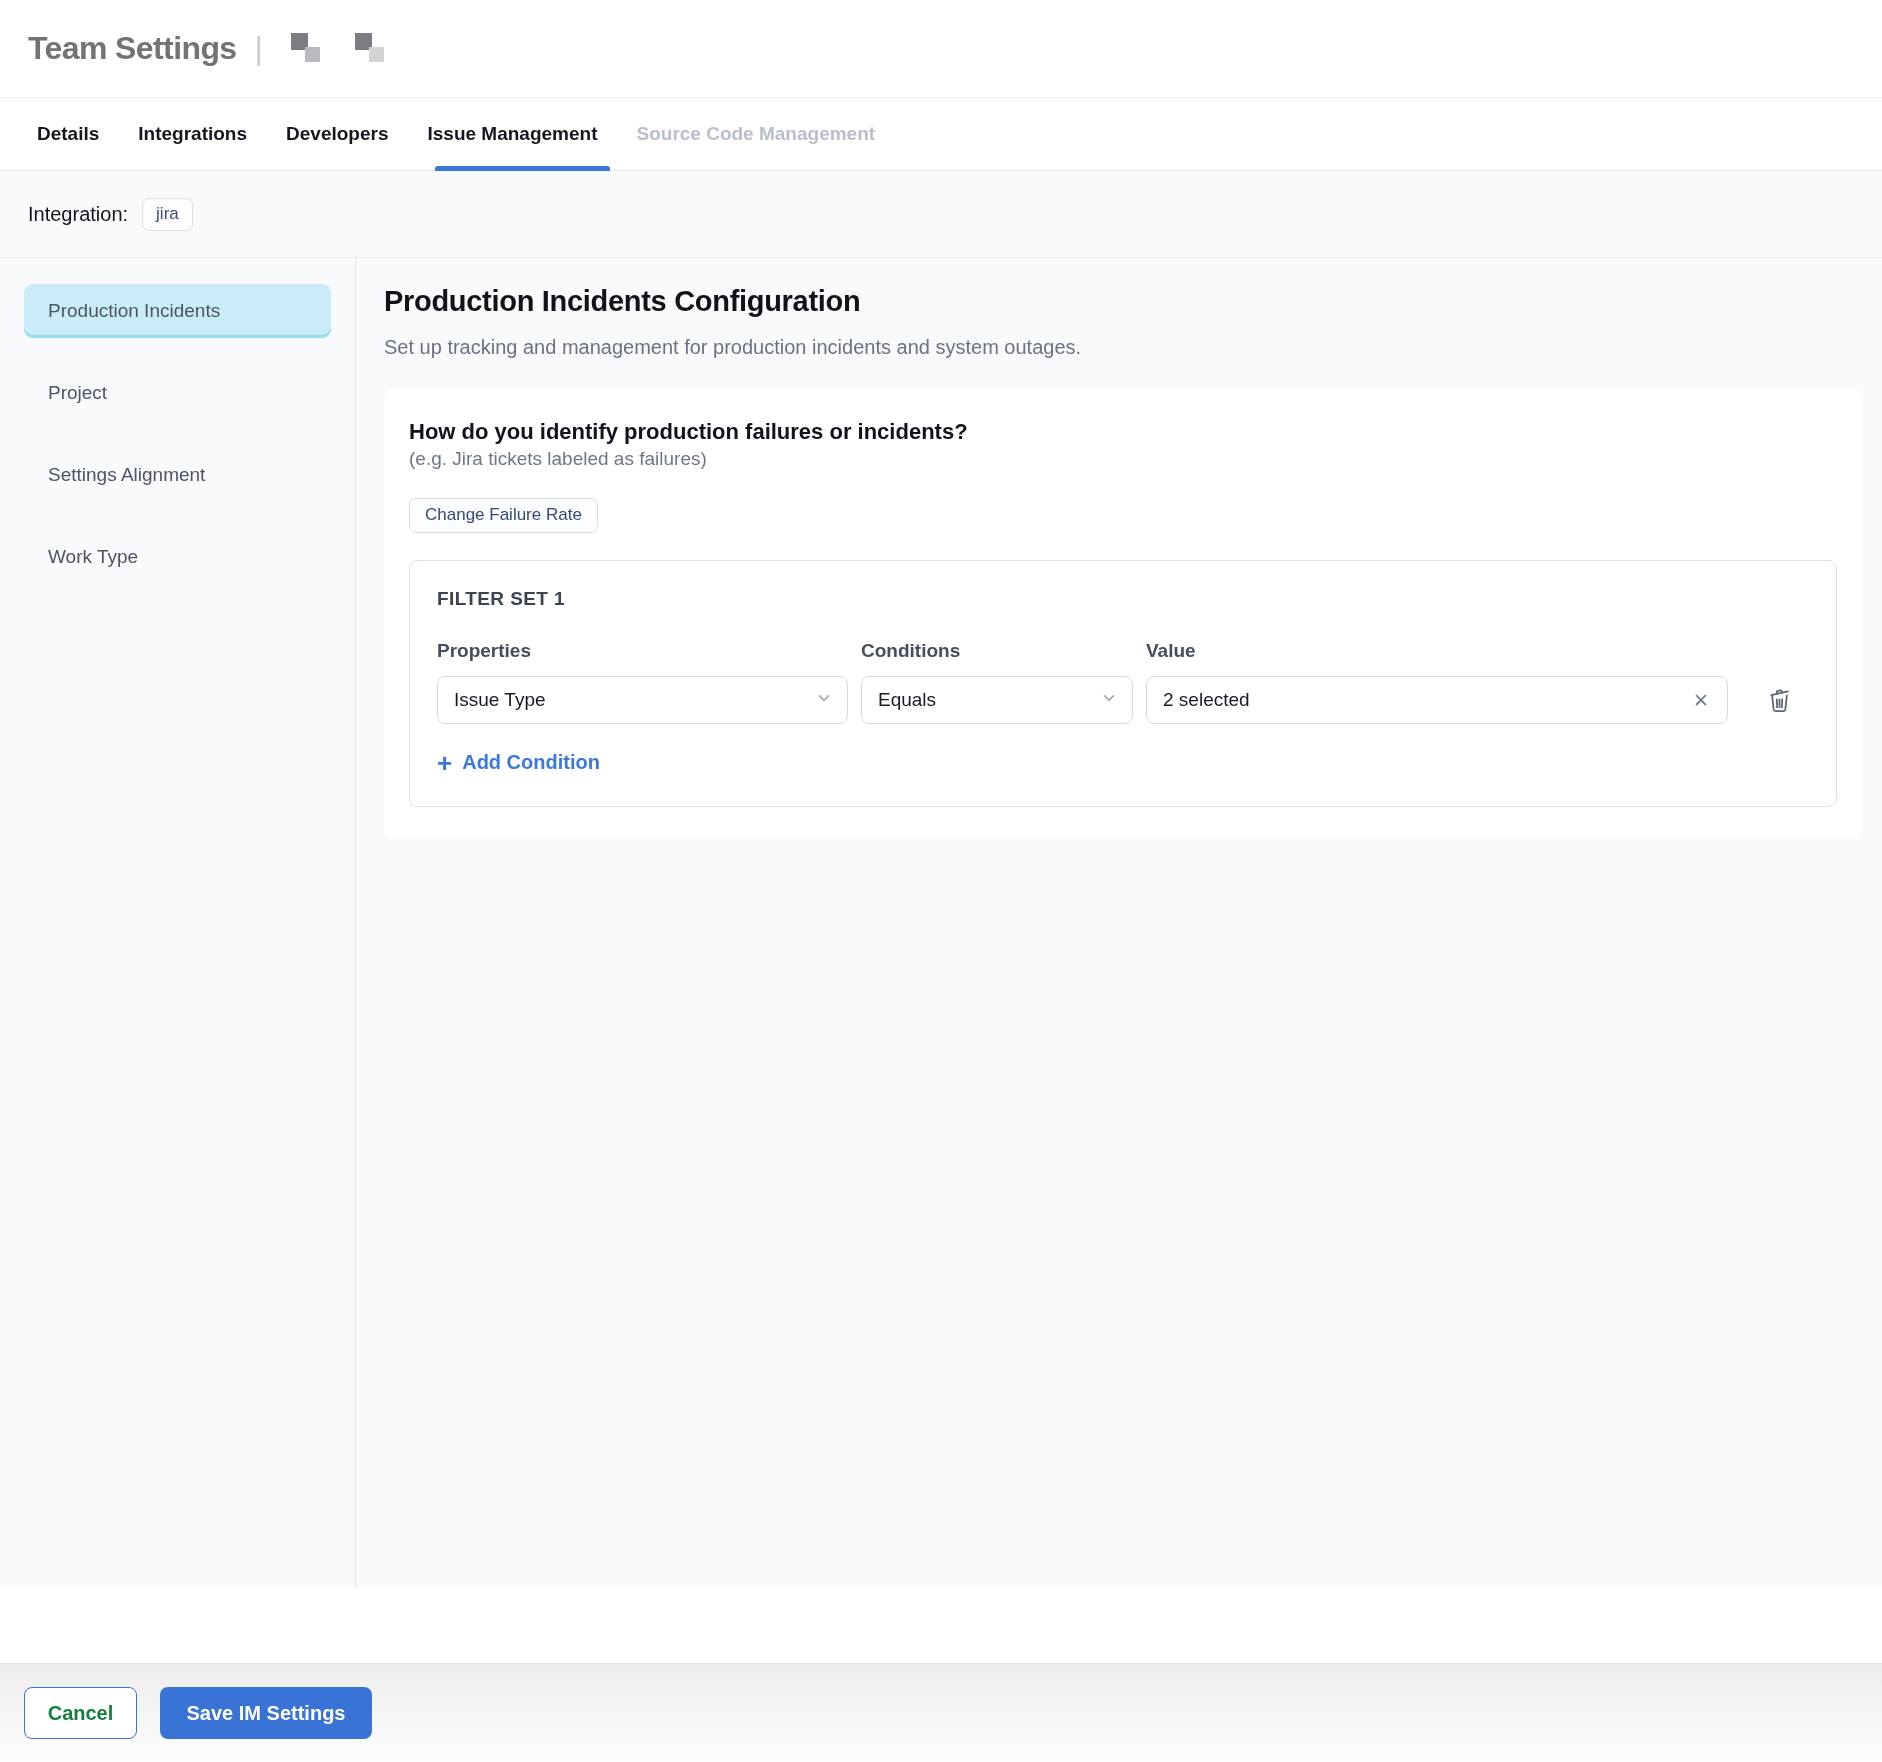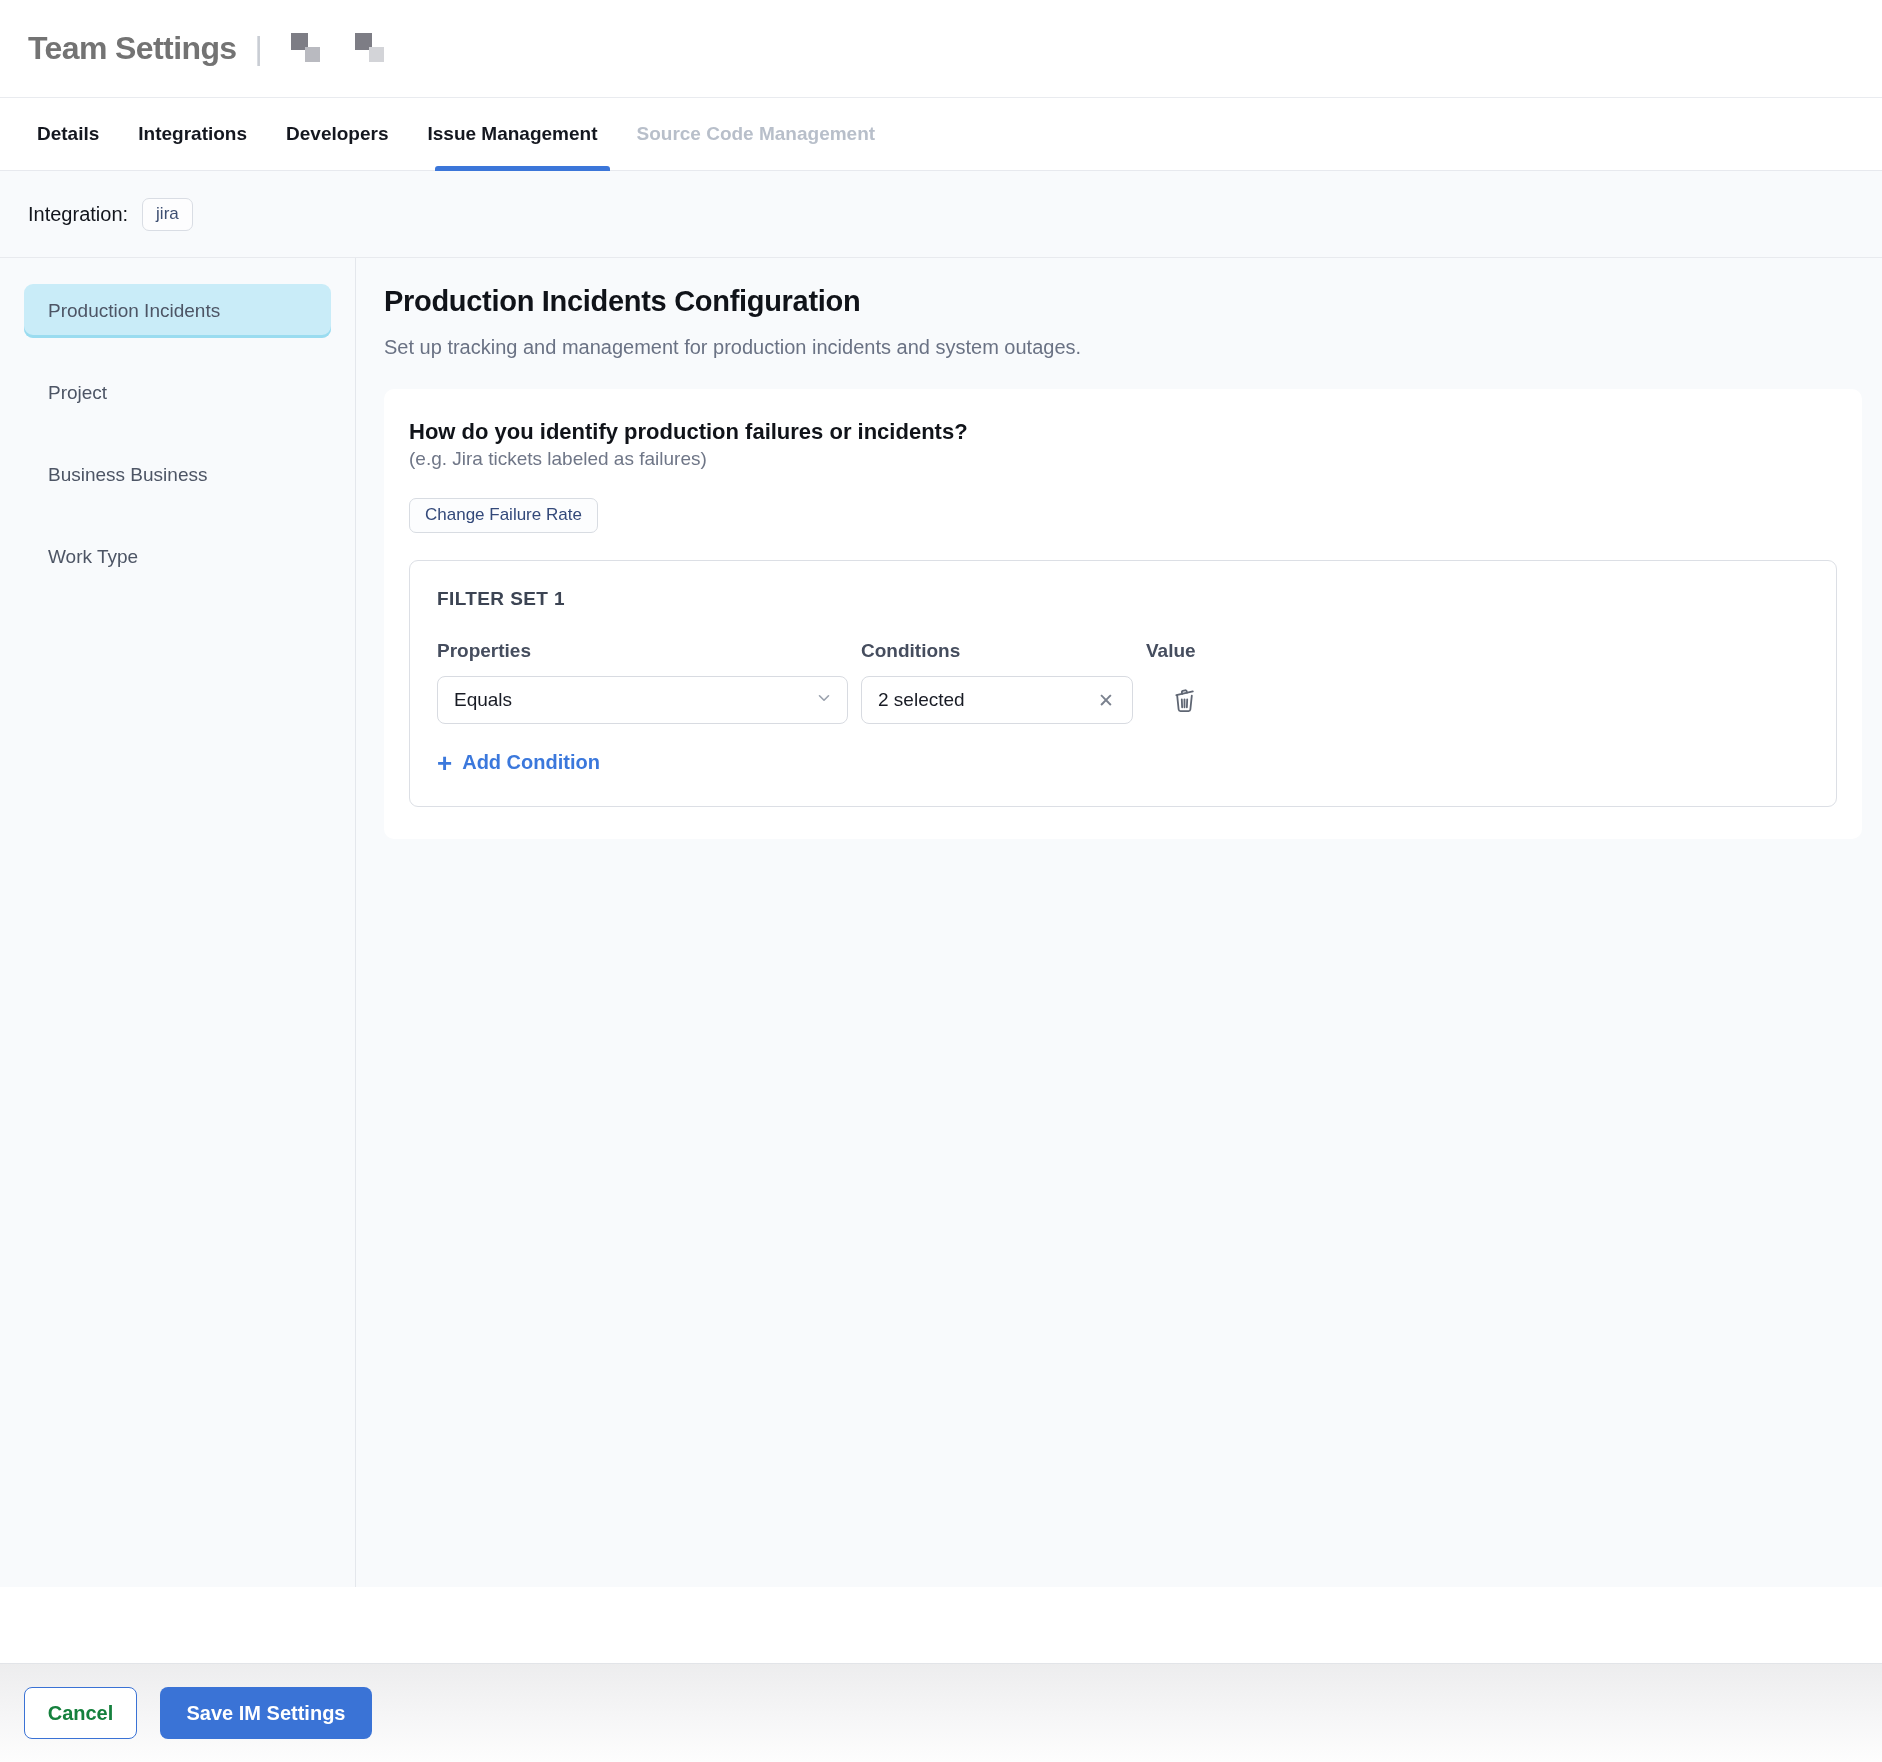--- a/index.html
+++ b/index.html
@@ -126,21 +126,21 @@
   <div class="content">
 
     <div class="sidebar">
       <div class="side-item active">
         <span>Production Incidents</span>
       </div>
       <div class="side-item">
         <span>Project</span>
       </div>
       <div class="side-item">
-        <span>Business Business</span>
+        <span>Settings Alignment</span>
       </div>
       <div class="side-item">
         <span>Work Type</span>
       </div>
     </div>
 
     <div class="main">
       <div class="page-h1">Production Incidents Configuration</div>
       <div class="page-sub">Set up tracking and management for production incidents and system outages.</div>
 
@@ -152,20 +152,28 @@
 
         <div class="filter-box">
           <div class="fs-title">FILTER SET 1</div>
 
           <div class="filter-grid">
             <div class="col-label">Properties</div>
             <div class="col-label">Conditions</div>
             <div class="col-label">Value</div>
             <div></div>
 
+            <div class="control">
+              <span class="val-text">Issue Type</span>
+              <span>
+                <svg width="18" height="18" viewBox="0 0 20 20" fill="none" stroke="#9aa1ad" stroke-width="1.8" stroke-linecap="round" stroke-linejoin="round">
+                    <path d="M5 7.5 L10 12.5 L15 7.5"></path>
+                  </svg>
+              </span>
+            </div>
 
             <div class="control">
               <span class="val-text">Equals</span>
               <span>
                 <svg width="18" height="18" viewBox="0 0 20 20" fill="none" stroke="#9aa1ad" stroke-width="1.8" stroke-linecap="round" stroke-linejoin="round">
                     <path d="M5 7.5 L10 12.5 L15 7.5"></path>
                   </svg>
               </span>
             </div>
 

